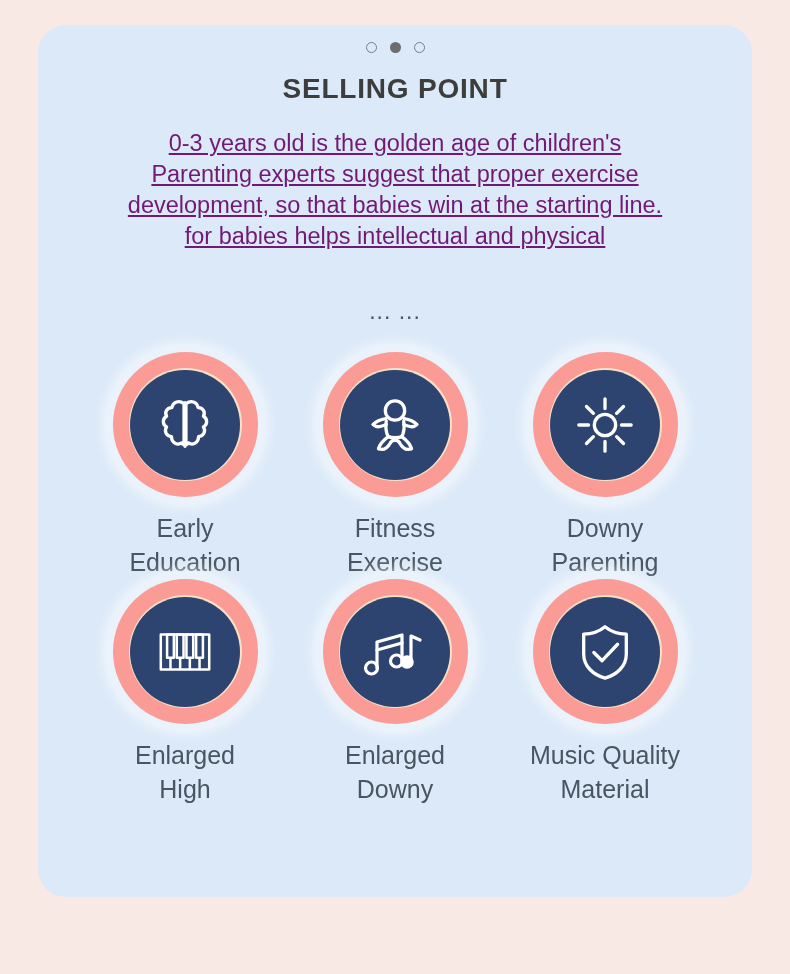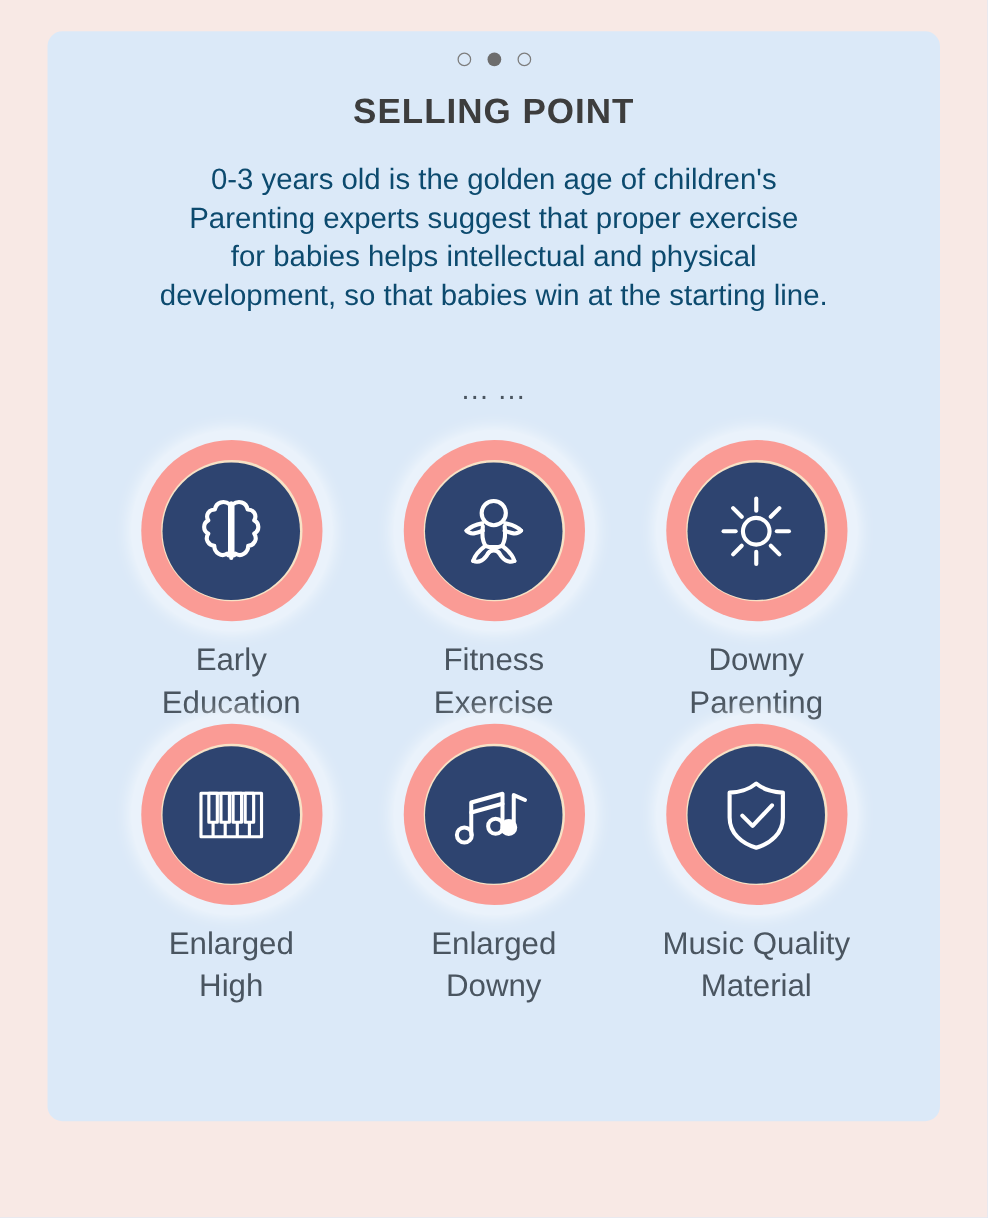--- a/index.html
+++ b/index.html
@@ -16,21 +16,21 @@
     position: relative;
   }
 
   #card {
     position: absolute;
     left: 38px;
     top: 25px;
     width: 714px;
     height: 872px;
     background: #dbe9f8;
-    border-radius: 12px;
+    border-radius: 28px;
   }
 
   
   #pager {
     position: absolute;
     top: 17px;
     left: 0;
     width: 100%;
     display: flex;
     justify-content: center;
@@ -64,21 +64,22 @@
 
   
   #desc {
     position: absolute;
     top: 103px;
     left: 0;
     width: 100%;
     text-align: center;
     font-size: 23.5px;
     line-height: 31px;
-    color: #0c4a6e;
+    color: #701a75;
+    text-decoration: underline;
   }
   #desc .line { display: block; white-space: nowrap; }
 
   #ellipsis {
     position: absolute;
     top: 273px;
     left: 0;
     width: 100%;
     text-align: center;
     font-size: 23px;
@@ -153,22 +154,22 @@
     <span class="dot hollow"></span>
     <span class="dot filled"></span>
     <span class="dot hollow"></span>
   </div>
 
   <div id="title">SELLING POINT</div>
 
   <div id="desc">
     <span class="line">0-3 years old is the golden age of children's</span>
     <span class="line">Parenting experts suggest that proper exercise</span>
+    <span class="line">development, so that babies win at the starting line.</span>
     <span class="line">for babies helps intellectual and physical</span>
-    <span class="line">development, so that babies win at the starting line.</span>
   </div>
 
   <div id="ellipsis">... ...</div>
 
   <div id="grid">
 
     <div class="feature">
       <div class="badge">
         <div class="disc">
           <span>

